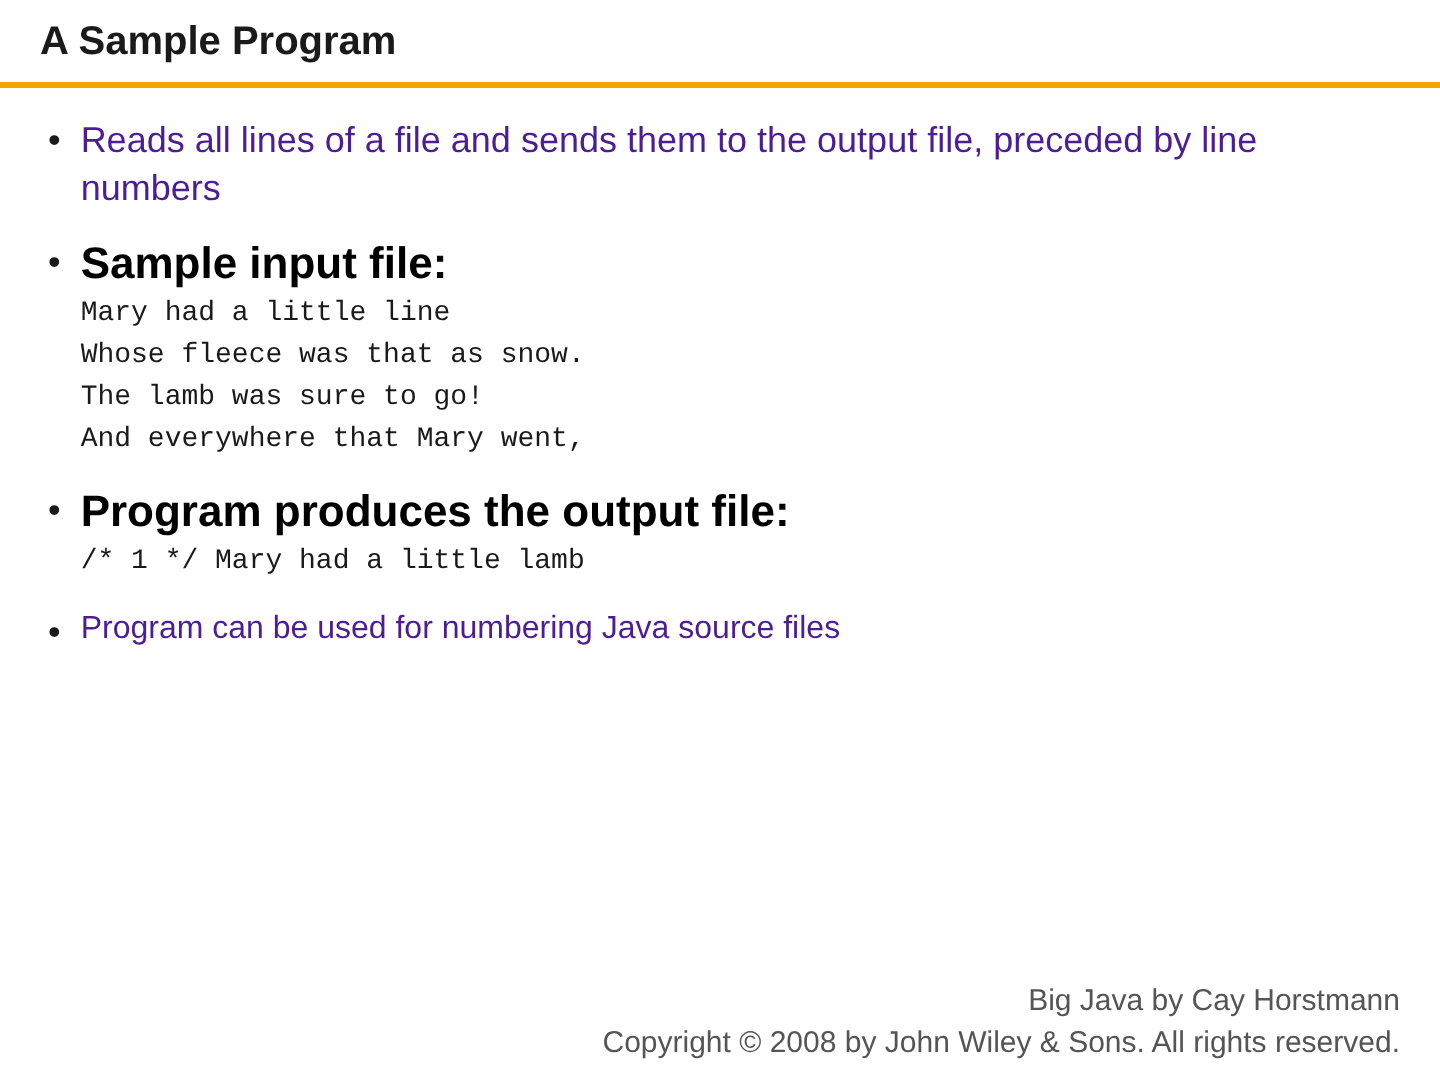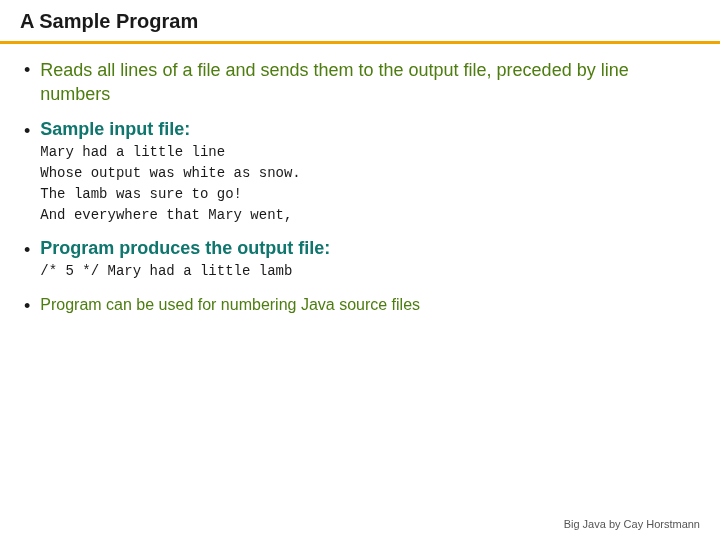--- a/index.html
+++ b/index.html
@@ -48,21 +48,21 @@
 
     .bullet-dot {
       color: #1a1a1a;
       font-size: 18px;
       margin-top: 2px;
       flex-shrink: 0;
     }
 
     .bullet-text {
       font-size: 18px;
-      color: #4d7c0f;
+      color: #4c1d95;
       line-height: 1.35;
     }
 
     .bullet-text.large {
       font-size: 18px;
     }
 
     .bullet-text.last {
       font-size: 16px;
     }
@@ -70,29 +70,29 @@
     .code-block {
       font-family: 'Courier New', Courier, monospace;
       font-size: 14px;
       color: #1a1a1a;
       margin-left: 0;
       line-height: 1.5;
       background: #ffffff;
     }
 
     .section-label {
-      font-size: 18px;
+      font-size: 22px;
       font-weight: bold;
-      color: #0f766e;
+      color: #000000;
     }
 
     .footer {
       text-align: right;
       padding: 4px 20px 8px 20px;
-      font-size: 11px;
+      font-size: 15px;
       color: #555555;
       line-height: 1.4;
     }
 
     .bullet-content {
       display: flex;
       flex-direction: column;
       gap: 2px;
     }
   </style>
@@ -111,41 +111,42 @@
       <span class="bullet-dot">•</span>
       <span class="bullet-text large">Reads all lines of a file and sends them to the output file, preceded by line numbers</span>
     </div>
 
     <div class="bullet-item" style="align-items: flex-start;">
       <span class="bullet-dot">•</span>
       <div class="bullet-content">
         <span class="section-label">Sample input file:</span>
         <div class="code-block">
           <div>Mary had a little line</div>
-          <div>Whose output was white as snow.</div>
+          <div>Whose fleece was that as snow.</div>
           <div>The lamb was sure to go!</div>
           <div>And everywhere that Mary went,</div>
         </div>
       </div>
     </div>
 
     <div class="bullet-item" style="align-items: flex-start;">
       <span class="bullet-dot">•</span>
       <div class="bullet-content">
         <span class="section-label">Program produces the output file:</span>
         <div class="code-block">
-          <div>/* 5 */ Mary had a little lamb</div>
+          <div>/* 1 */ Mary had a little lamb</div>
         </div>
       </div>
     </div>
 
     <div class="bullet-item">
       <span class="bullet-dot">•</span>
       <span class="bullet-text last">Program can be used for numbering Java source files</span>
     </div>
 
   </div>
 
   <div class="footer">
     <div>Big Java by Cay Horstmann</div>
+    <div>Copyright © 2008 by John Wiley &amp; Sons.  All rights reserved.</div>
   </div>
 
 </div>
 
 </body></html>

